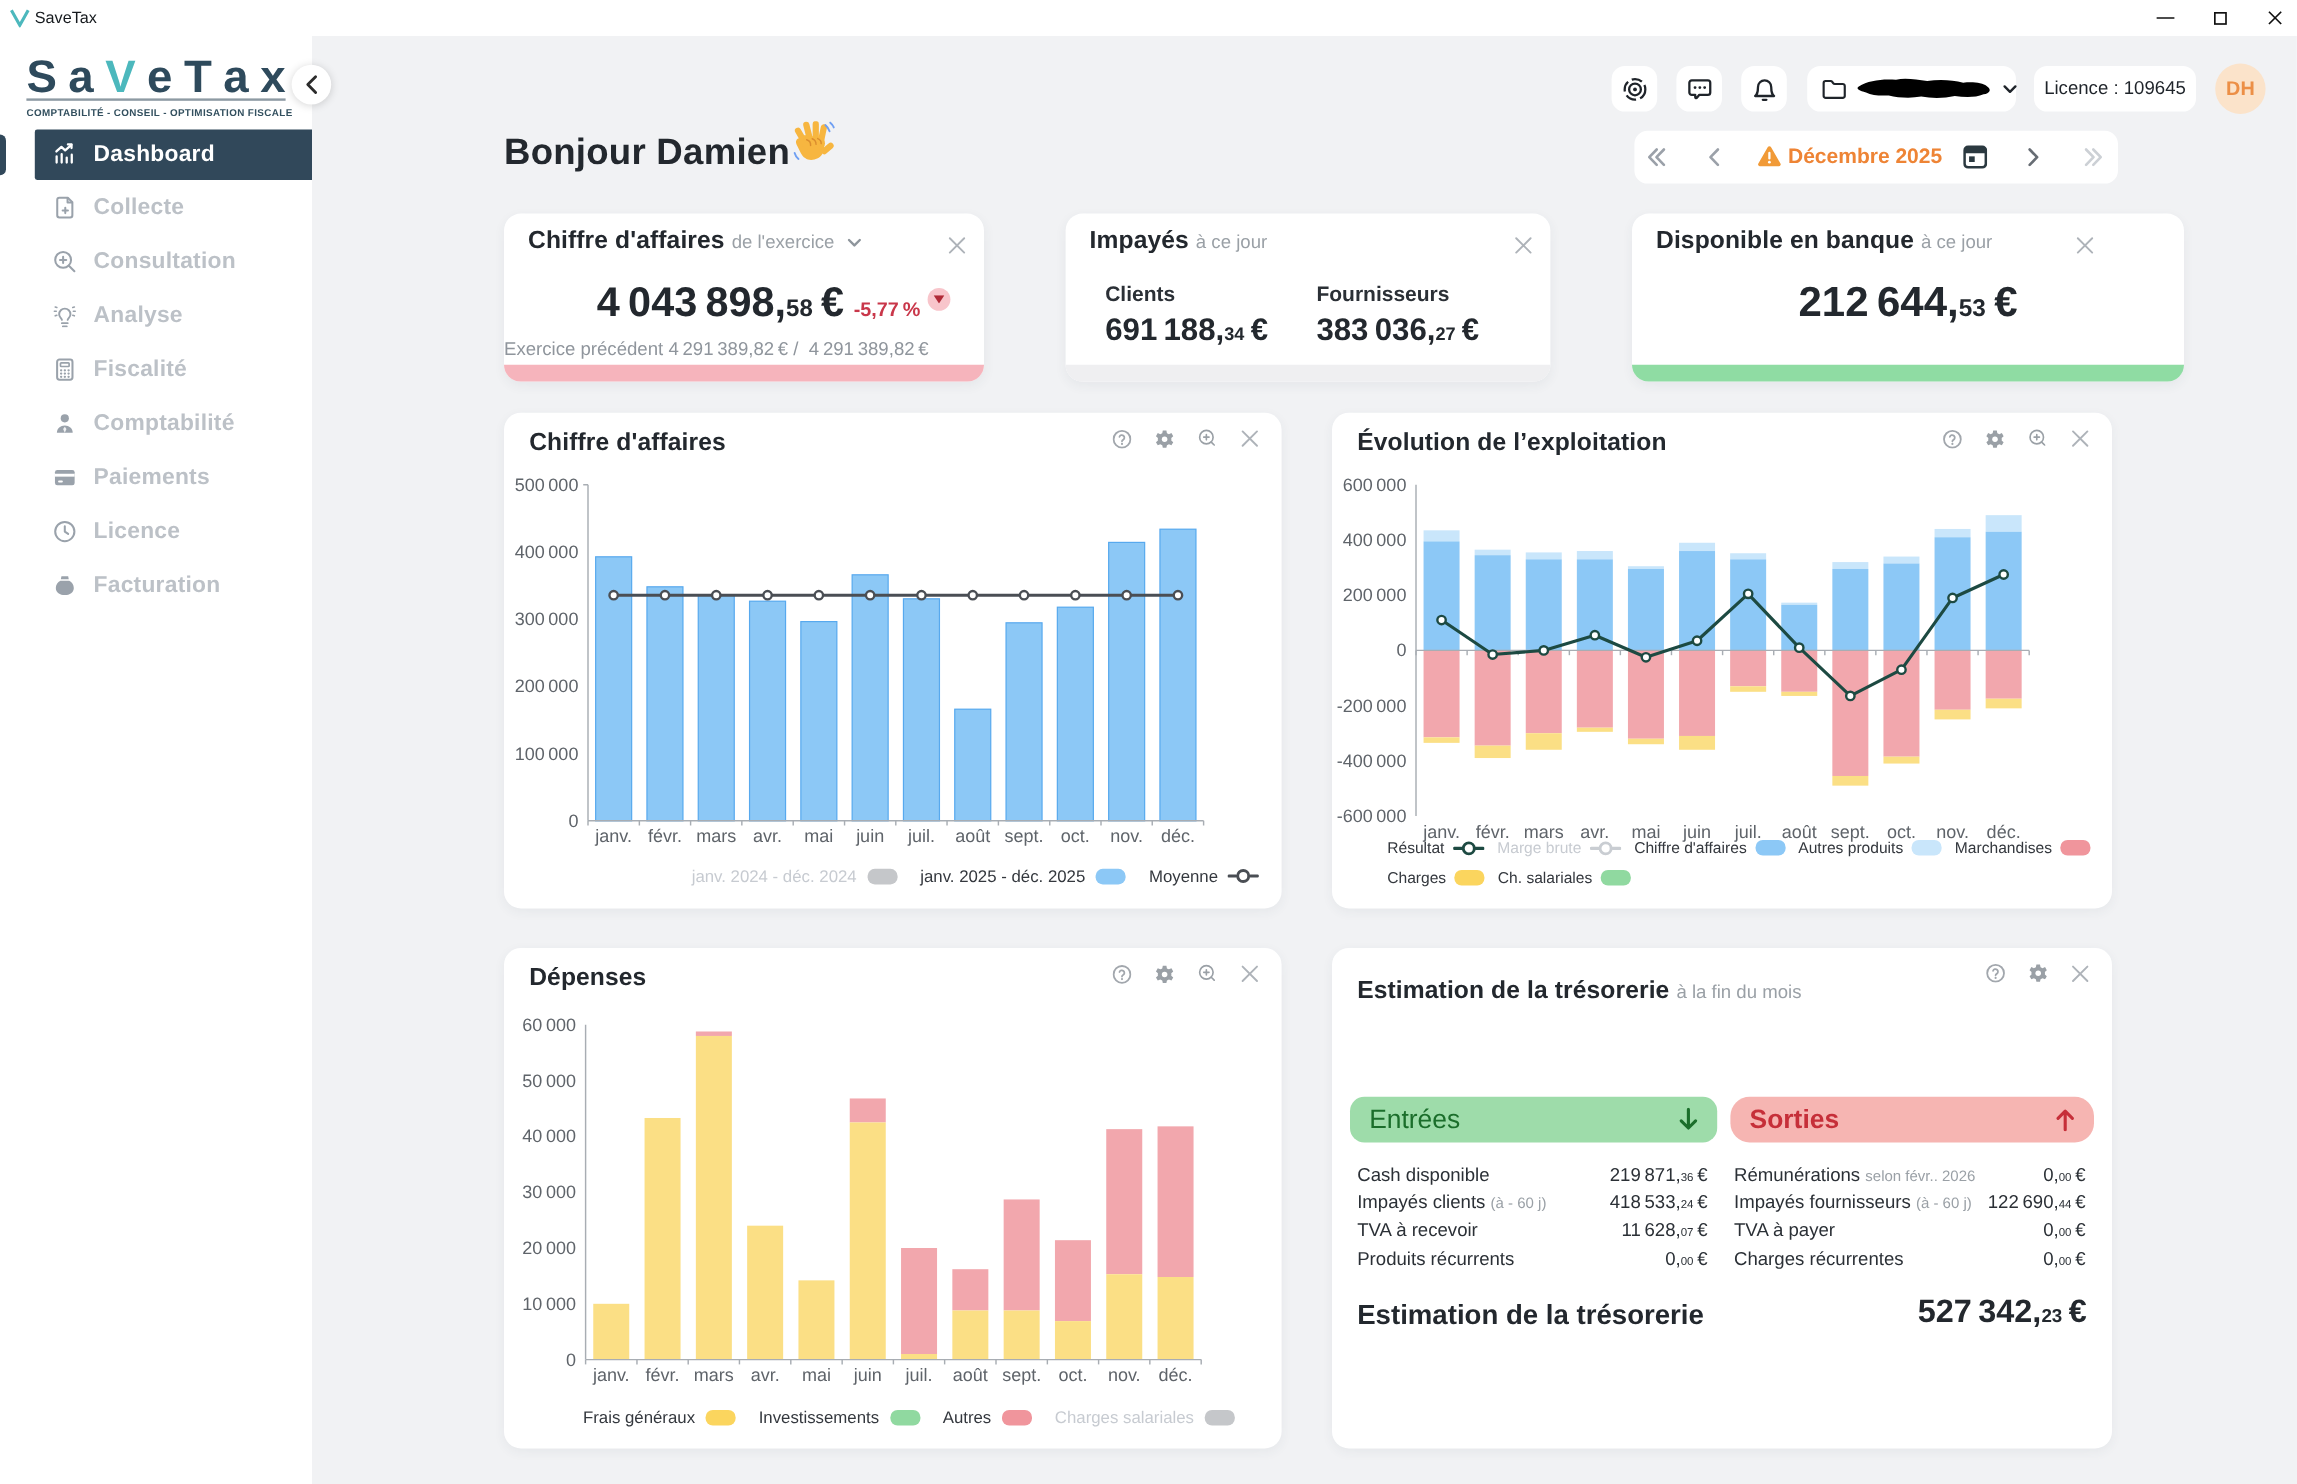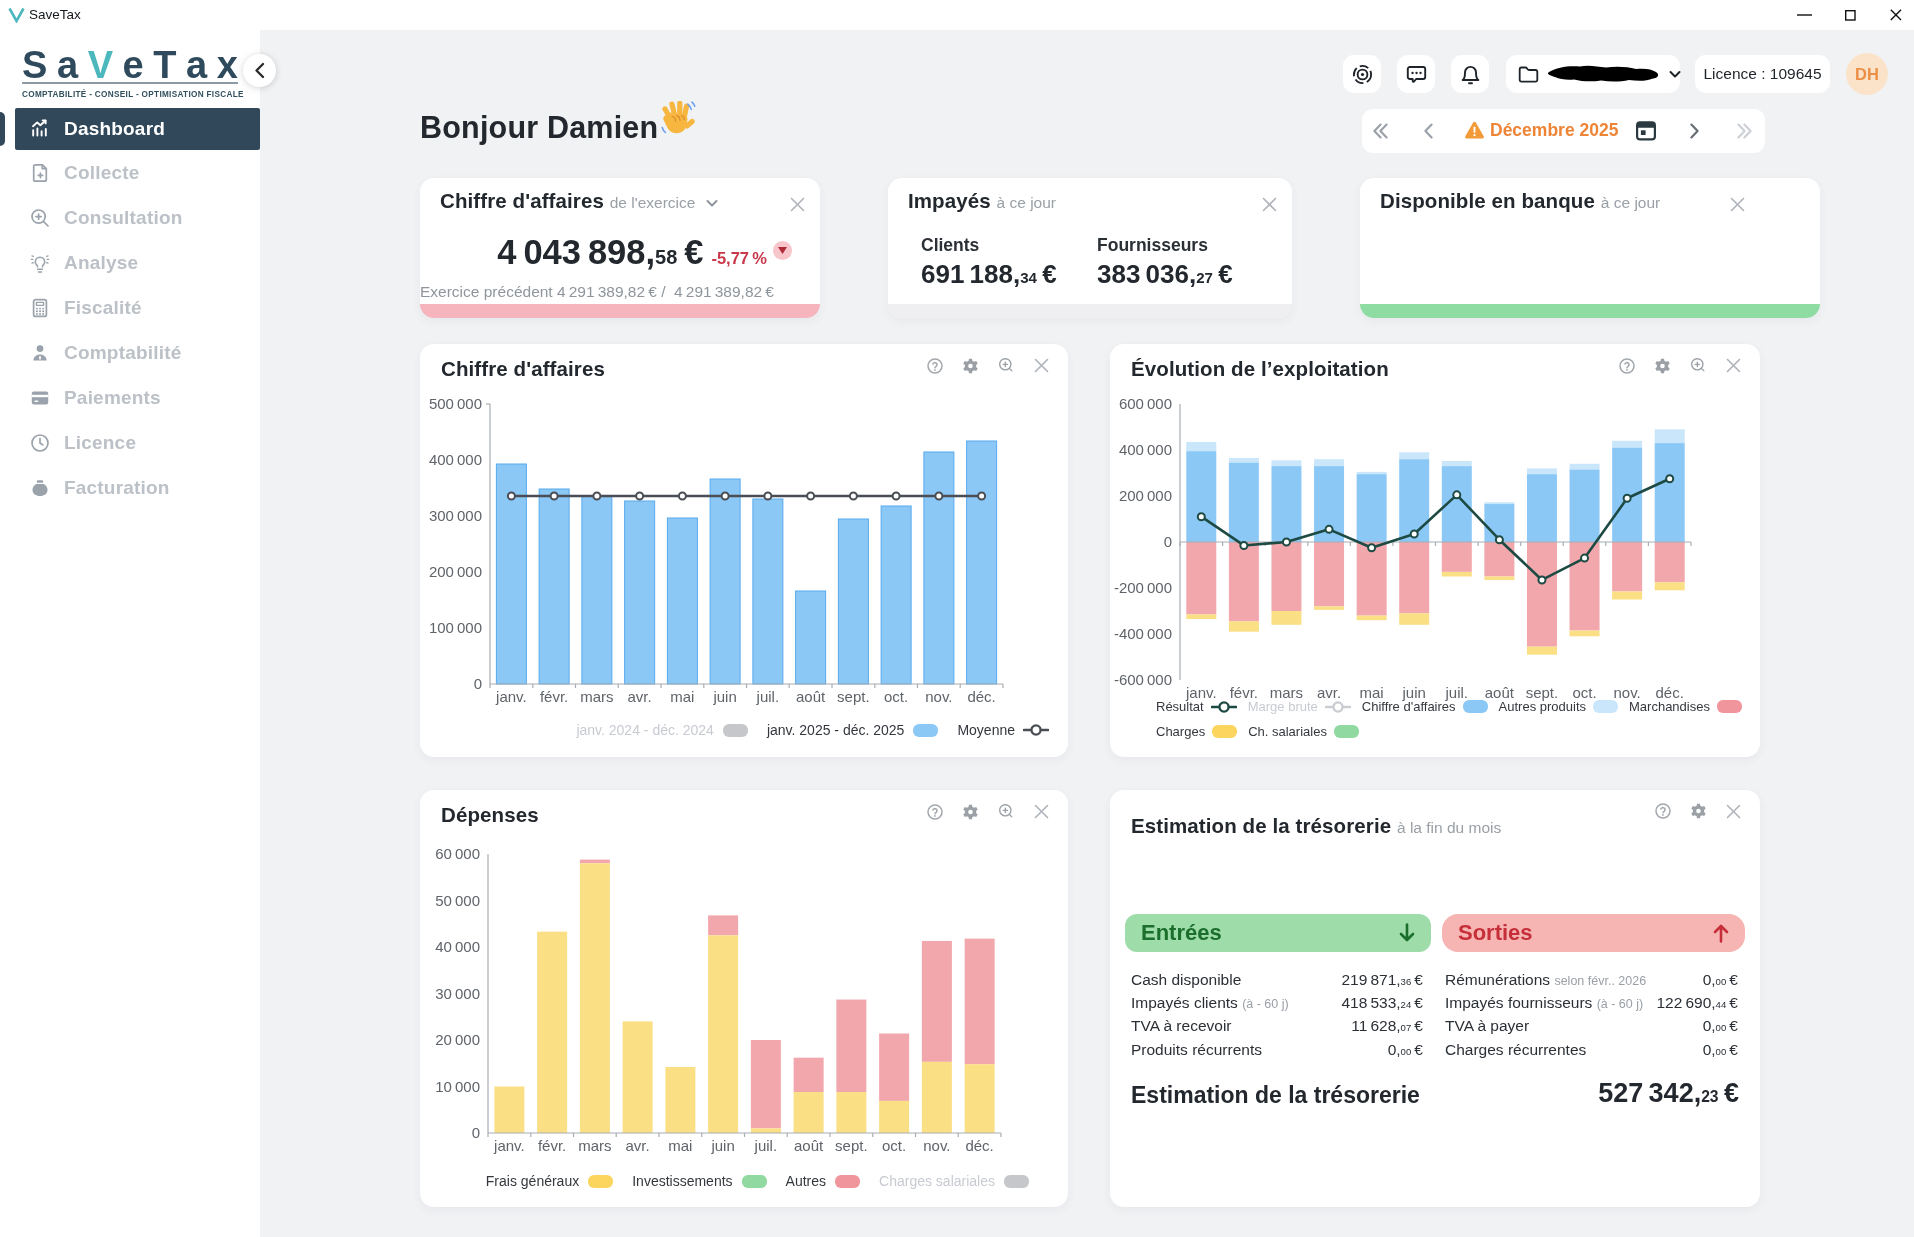--- a/index.html
+++ b/index.html
@@ -7,21 +7,21 @@
 .abs{position:absolute}
 #titlebar{position:absolute;left:0;top:0;width:1914px;height:30px;background:#fff}
 #tb-name{position:absolute;left:29px;top:7px;font-size:13.5px;color:#15191d}
 #sidebar{position:absolute;left:0;top:30px;width:260px;height:1207px;background:#fff}
 #main{position:absolute;left:260px;top:30px;width:1654px;height:1207px;background:#f1f2f4}
 .logo{position:absolute;left:22px;top:16px;width:216px;display:flex;justify-content:space-between;font-weight:bold;color:#2e4a5c;font-size:38px;line-height:1}
 .logo .tl{color:#4cb8bd}
 #logoline{position:absolute;left:22px;top:52px;width:216px;height:2px;background:#8d9aa3}
 #logosub{position:absolute;left:22px;top:60px;width:218px;font-size:8.2px;font-weight:bold;letter-spacing:.32px;color:#33505f;white-space:nowrap}
 #collapse{position:absolute;left:243px;top:54px;width:33px;height:33px;border-radius:50%;background:#fff;box-shadow:0 1px 7px rgba(0,0,0,.17);z-index:50}
-.nav{position:absolute;left:15px;width:245px;height:42px;display:flex;align-items:center;border-radius:2px}
+.nav{position:absolute;left:29px;width:245px;height:42px;display:flex;align-items:center;border-radius:2px}
 .nav .ic{width:20px;height:20px;margin-left:15px;flex:none}
 .nav .lb{margin-left:14px;font-size:19px;font-weight:bold;color:#bcc1c7;letter-spacing:.2px}
 .nav.active{background:#31485a}
 .nav.active .lb{color:#fff}
 #navedge{position:absolute;left:-5px;top:82px;width:10px;height:34px;border-radius:5px;background:#31485a}
 h1{position:absolute;left:420px;top:110px;font-size:30.5px;letter-spacing:-.9px;font-weight:bold;color:#23282e;letter-spacing:.2px}
 .iconbtn{position:absolute;width:38px;height:38px;background:#fff;border-radius:11px;display:flex;align-items:center;justify-content:center}
 .pill{position:absolute;background:#fff;border-radius:11px;display:flex;align-items:center}
 .card{position:absolute;background:#fff;border-radius:14px;box-shadow:0 3px 10px rgba(50,65,90,.06)}
 .ctitle{position:absolute;font-size:20.5px;font-weight:bold;color:#23282e;letter-spacing:.1px;white-space:nowrap}
@@ -278,20 +278,21 @@
       <div class="abs" style="left:33px;top:81px;font-size:26px;font-weight:bold;letter-spacing:-.5px;white-space:nowrap">691 188,<span class="dec">34</span> €</div>
       <div class="abs glabel" style="left:209px;top:57px">Fournisseurs</div>
       <div class="abs" style="left:209px;top:81px;font-size:26px;font-weight:bold;letter-spacing:-.5px;white-space:nowrap">383 036,<span class="dec">27</span> €</div>
       <div class="strip" style="background:#efeff1"></div>
     </div>
     <div class="card" style="left:1360px;top:178px;width:460px;height:140px">
       <div class="ctitle" style="left:20px;top:11px">Disponible en banque <span class="csub">à ce jour</span></div>
       <span class="abs" style="left:370px;top:19px"><svg width="15" height="15" viewBox="0 0 15 15" fill="none">
           <path d="M1.5 1.5l12 12M13.5 1.5 1.5 13.5" stroke="#aeb3b9" stroke-width="1.6" stroke-linecap="round"></path>
         </svg></span>
+      <div class="abs" style="left:0;top:54px;width:100%;text-align:center;font-size:35px;font-weight:bold;letter-spacing:-.8px;white-space:nowrap">212 644,<span class="dec">53</span> €</div>
       <div class="strip" style="background:#8fdca3"></div>
     </div>
     <div class="card" style="left:420px;top:344px;width:648px;height:413px">
       <div class="ctitle" style="left:21px;top:13px">Chiffre d'affaires</div>
       <div class="hicons" style="right:19px;top:13px;gap:19px">
         <svg width="16" height="16" viewBox="0 0 16 16" fill="none">
           <circle cx="8" cy="8" r="7" stroke="#a2a7ad" stroke-width="1.5"></circle>
           <path d="M5.9 6a2.1 2.1 0 1 1 3 2.55c-.55.3-.9.6-.9 1.25" stroke="#a2a7ad" stroke-width="1.5" stroke-linecap="round"></path>
           <circle cx="8" cy="11.9" r=".9" fill="#a2a7ad"></circle>
         </svg>
@@ -623,21 +624,21 @@
         </svg>
         <svg width="17" height="16" viewBox="0 0 17 16" fill="none">
           <path d="M7 .8h3l.45 2.2a5.8 5.8 0 0 1 1.65.8l2.1-.9 1.5 2.6-1.65 1.45q.1.55.1 1.05t-.1 1.05l1.65 1.45-1.5 2.6-2.1-.9a5.8 5.8 0 0 1-1.65.8L10 15.2H7l-.45-2.2a5.8 5.8 0 0 1-1.65-.8l-2.1.9-1.5-2.6L2.95 9.05Q2.85 8.5 2.85 8t.1-1.05L1.3 5.5l1.5-2.6 2.1.9a5.8 5.8 0 0 1 1.65-.8z" fill="#9aa0a6"></path>
           <circle cx="8.5" cy="8" r="2.3" fill="#fff"></circle>
         </svg>
         <svg width="15" height="15" viewBox="0 0 15 15" fill="none">
           <path d="M1.5 1.5l12 12M13.5 1.5 1.5 13.5" stroke="#aeb3b9" stroke-width="1.6" stroke-linecap="round"></path>
         </svg>
       </div>
       <div class="abs" style="left:15px;top:124px;width:306px;height:38px;border-radius:12px;background:#9edcaa;display:flex;align-items:center">
-        <span style="margin-left:16px;font-size:22px;font-weight:bold;color:#1b6e2b">Entrées</span>
+        <span style="margin-left:16px;font-size:22px;font-weight:normal;color:#1b6e2b">Entrées</span>
         <svg style="margin-left:auto;margin-right:16px" width="16" height="20" viewBox="0 0 16 20">
           <path d="M8 1.5v15M2 11l6 6 6-6" stroke="#1b6e2b" stroke-width="2.6" fill="none" stroke-linecap="round" stroke-linejoin="round"></path>
         </svg>
       </div>
       <div class="abs" style="left:332px;top:124px;width:303px;height:38px;border-radius:16px;background:#f6b5b2;display:flex;align-items:center">
         <span style="margin-left:16px;font-size:22px;font-weight:bold;color:#c62f39">Sorties</span>
         <svg style="margin-left:auto;margin-right:16px" width="16" height="20" viewBox="0 0 16 20">
           <path d="M8 18.5v-15M2 9l6-6 6 6" stroke="#c62f39" stroke-width="2.6" fill="none" stroke-linecap="round" stroke-linejoin="round"></path>
         </svg>
       </div>

